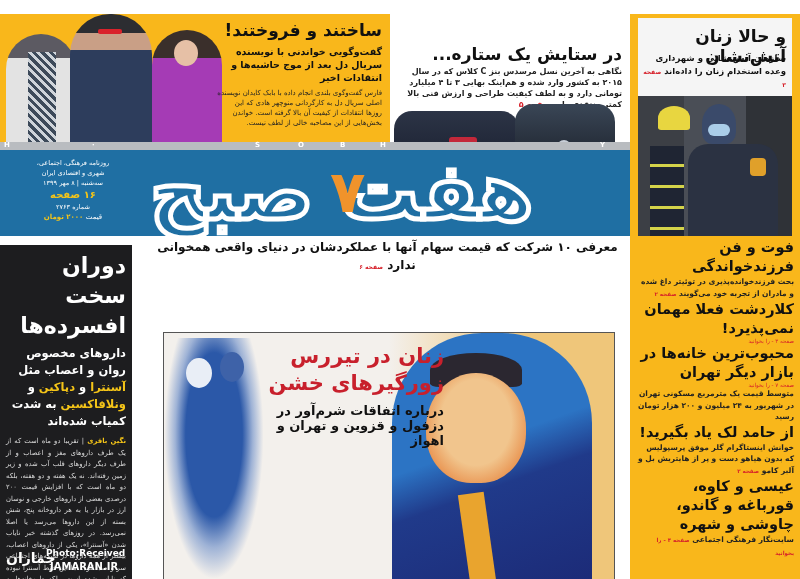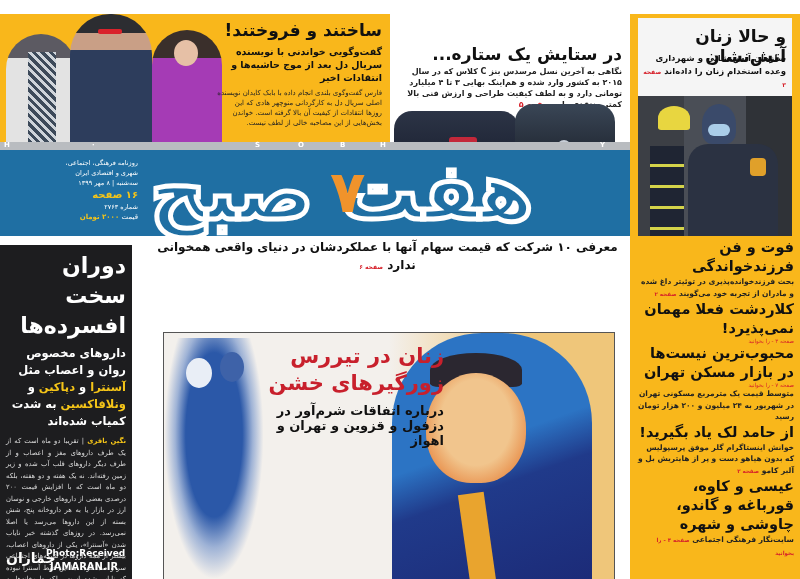--- a/index.html
+++ b/index.html
@@ -46,21 +46,21 @@
   .ff-body { position:absolute; left: 50px; top: 48px; width: 90px; height: 100px; background:#2b3242; border-radius: 20px 20px 0 0; }
   .ff-badge { position:absolute; left: 112px; top: 62px; width: 16px; height: 18px; background:#e0a02a; border-radius: 4px; }
   .coat { position:absolute; left: 12px; top: 50px; width: 34px; height: 90px; background: repeating-linear-gradient(#1f2533 0 18px, #d4d34a 18px 21px); }
 
   
   .strip { left: 0; top: 142px; width: 630px; height: 8px; background: #b9bcc0; font-family: "DejaVu Sans", sans-serif; direction: ltr; }
   .strip span { position: absolute; top: -1px; font-size: 7px; color: #fff; font-weight: bold; }
 
   
   .masthead { left: 0; top: 150px; width: 630px; height: 86px; background: #1f6fa3; overflow: hidden; }
-  .mh-info { position: absolute; left: 8px; top: 8px; width: 130px; text-align: right; color: #fff; direction: rtl; }
+  .mh-info { position: absolute; left: 8px; top: 8px; width: 130px; text-align: center; color: #fff; direction: rtl; }
   .mh-info .line { font-size: 6.5px; line-height: 10px; }
   .mh-info .pages { font-size: 10px; font-weight: bold; color: #f5c518; line-height: 14px; }
   .mh-info .price { font-size: 7px; font-weight: bold; color: #f5c518; line-height: 11px; }
   .logo-text { position: absolute; left: 150px; top: -6px; font-size: 78px; font-weight: bold; color: #1f6fa3; -webkit-text-stroke: 5px #fff; letter-spacing: -4px; line-height: 96px; direction: rtl; }
   .logo-seven { position: absolute; left: 330px; top: 4px; font-size: 58px; font-weight: bold; color: #f0932b; line-height: 76px; }
 
   
   .headline { left: 150px; top: 238px; width: 475px; text-align: center; }
   .hl-title { font-size: 38px; font-weight: bold; color: #111; line-height: 48px; letter-spacing: -1px; }
   .hl-sub { font-size: 12px; font-weight: bold; color: #111; line-height: 18px; margin-top: 0px; }
@@ -232,21 +232,21 @@
 <div class="abs right-col">
   <div>
     <div class="rc-h">فوت و فن فرزندخواندگی</div>
     <div class="rc-p"><span>بحث فرزندخوانده‌پذیری در توئیتر داغ شده و مادران از تجربه خود می‌گویند</span> <span class="rc-ref">صفحه ۲</span></div>
   </div>
   <div>
     <div class="rc-h">کلاردشت فعلا مهمان نمی‌پذیرد!</div>
     <div class="rc-ref">صفحه ۳ - را بخوانید</div>
   </div>
   <div>
-    <div class="rc-h">محبوب‌ترین نیست‌ها در بازار مسکن تهران</div>
+    <div class="rc-h">محبوب‌ترین خانه‌ها در بازار دیگر تهران</div>
     <div class="rc-ref">صفحه ۷ - را بخوانید</div>
     <div class="rc-p">متوسط قیمت یک مترمربع مسکونی تهران در شهریور به ۲۴ میلیون و ۲۰۰ هزار تومان رسید</div>
   </div>
   <div>
     <div class="rc-h">از حامد لک یاد بگیرید!</div>
     <div class="rc-p"><span>خوانش اینستاگرام گلر موفق پرسپولیس که بدون هیاهو دست و پر از هایتریش بل و آلبر کامو</span> <span class="rc-ref">صفحه ۲</span></div>
   </div>
   <div>
     <div class="rc-h">عیسی و کاوه، قورباغه و گاندو، چاوشی و شهره</div>
     <div class="rc-p"><span>سایت‌نگار فرهنگی اجتماعی</span> <span class="rc-ref">صفحه ۴ - را بخوانید</span></div>

